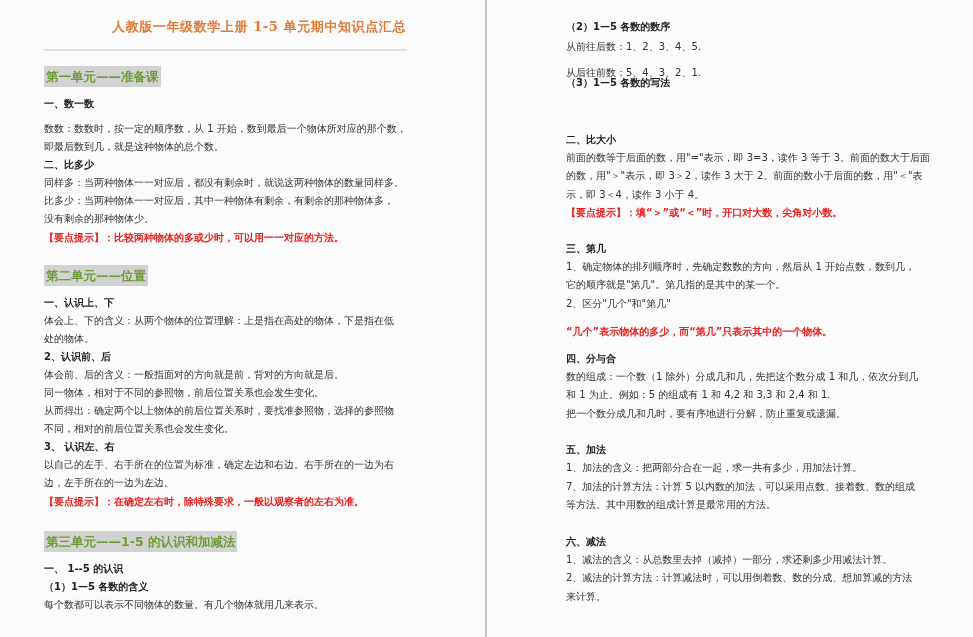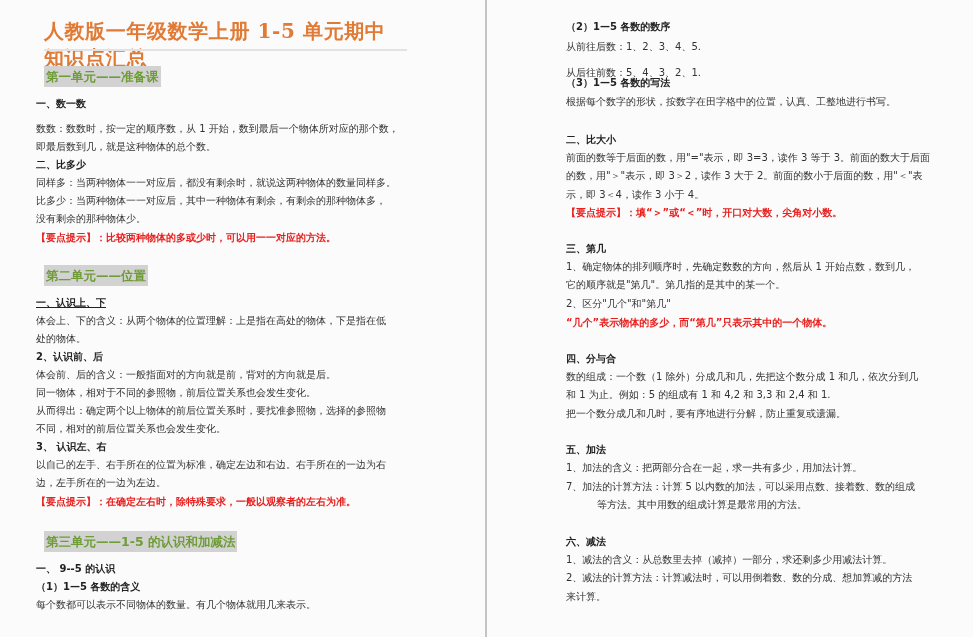--- a/index.html
+++ b/index.html
@@ -12,41 +12,41 @@
     .spread { position: relative; width: 973px; height: 637px; }
     .page { position: absolute; top: 0; height: 637px; }
     .page-left { left: 0; width: 485px; }
     .page-right { left: 487px; width: 486px; }
     .divider {
       position: absolute; left: 485px; top: 0; width: 2px; height: 637px;
       background: #c4c4c4;
     }
     .doc-title {
       position: absolute; left: 44px; top: 18px; width: 362px;
-      text-align: left; color: #e07a35; font-weight: bold;
-      font-size: 20px; letter-spacing: 0.6px;
+      text-align: right; color: #e07a35; font-weight: bold;
+      font-size: 13px; letter-spacing: 0.6px;
       font-family: "DejaVu Serif", "Liberation Serif", serif;
     }
     .title-rule {
       position: absolute; left: 44px; top: 49px; width: 363px; height: 2px;
       background: #e2e2e2;
     }
     .unit-heading {
       position: absolute; left: 44px;
       background: #d2d2d2; color: #6f9c36; font-weight: bold;
       font-size: 12.5px; height: 21px; line-height: 21px; padding: 0 2px;
       white-space: nowrap;
     }
     .line {
       position: absolute; font-size: 10px; line-height: 13px;
       white-space: nowrap; color: #333333;
     }
     .sub { font-weight: bold; color: #222222; }
     .tip { color: #e8201e; font-weight: bold; }
-    .L { left: 36px; }
+    .L { left: 44px; }
     .R { left: 566px; }
   </style>
 </head>
 <body>
 
 <div class="spread">
 
   <div class="page page-left"></div>
 
   <div class="doc-title">人教版一年级数学上册 1-5 单元期中知识点汇总</div>
@@ -56,68 +56,67 @@
   <div class="line L sub" style="top:97px;">一、数一数</div>
   <div class="line L" style="top:122px;">数数：数数时，按一定的顺序数，从 1 开始，数到最后一个物体所对应的那个数，</div>
   <div class="line L" style="top:140px;">即最后数到几，就是这种物体的总个数。</div>
   <div class="line L sub" style="top:158px;">二、比多少</div>
   <div class="line L" style="top:194px;">比多少：当两种物体一一对应后，其中一种物体有剩余，有剩余的那种物体多，</div>
   <div class="line L" style="top:176px;">同样多：当两种物体一一对应后，都没有剩余时，就说这两种物体的数量同样多。</div>
   <div class="line L" style="top:212px;">没有剩余的那种物体少。</div>
   <div class="line L tip" style="top:231px;">【要点提示】：比较两种物体的多或少时，可以用一一对应的方法。</div>
 
   <div class="unit-heading" style="top:265px;">第二单元——位置</div>
-  <div class="line L sub" style="top:296px;text-decoration:underline;">一、认识上、下</div>
+  <div class="line L sub" style="top:296px;">一、认识上、下</div>
   <div class="line L" style="top:314px;">体会上、下的含义：从两个物体的位置理解：上是指在高处的物体，下是指在低</div>
   <div class="line L" style="top:332px;">处的物体。</div>
   <div class="line L sub" style="top:350px;">2、认识前、后</div>
   <div class="line L" style="top:368px;">体会前、后的含义：一般指面对的方向就是前，背对的方向就是后。</div>
   <div class="line L" style="top:386px;"> 同一物体，相对于不同的参照物，前后位置关系也会发生变化。</div>
   <div class="line L" style="top:404px;">从而得出：确定两个以上物体的前后位置关系时，要找准参照物，选择的参照物</div>
   <div class="line L" style="top:422px;">不同，相对的前后位置关系也会发生变化。</div>
   <div class="line L sub" style="top:440px;">3、 认识左、右</div>
   <div class="line L" style="top:458px;">以自己的左手、右手所在的位置为标准，确定左边和右边。右手所在的一边为右</div>
   <div class="line L" style="top:476px;">边，左手所在的一边为左边。</div>
   <div class="line L tip" style="top:495px;">【要点提示】：在确定左右时，除特殊要求，一般以观察者的左右为准。</div>
 
   <div class="unit-heading" style="top:531px;">第三单元——1-5 的认识和加减法</div>
-  <div class="line L sub" style="top:562px;">一、 9--5 的认识</div>
+  <div class="line L sub" style="top:562px;">一、 1--5 的认识</div>
   <div class="line L sub" style="top:580px;">（1）1—5 各数的含义</div>
   <div class="line L" style="top:598px;">每个数都可以表示不同物体的数量。有几个物体就用几来表示。</div>
 
   <div class="divider"></div>
 
   <div class="page page-right"></div>
 
   <div class="line R sub" style="top:20px;">（2）1—5 各数的数序</div>
   <div class="line R" style="top:40px;">从前往后数：1、2、3、4、5.</div>
   <div class="line R" style="top:66px;">从后往前数：5、4、3、2、1.</div>
   <div class="line R sub" style="top:76px;">（3）1—5 各数的写法</div>
-  <div class="line R" style="top:95px;">根据每个数字的形状，按数字在田字格中的位置，认真、工整地进行书写。</div>
 
   <div class="line R sub" style="top:133px;">二、比大小</div>
   <div class="line R" style="top:151px;">前面的数等于后面的数，用"="表示，即 3=3，读作 3 等于 3。前面的数大于后面</div>
   <div class="line R" style="top:169px;">的数，用"＞"表示，即 3＞2，读作 3 大于 2。前面的数小于后面的数，用"＜"表</div>
   <div class="line R" style="top:188px;">示，即 3＜4，读作 3 小于 4。</div>
   <div class="line R tip" style="top:206px;">【要点提示】：填“＞”或“＜”时，开口对大数，尖角对小数。</div>
 
   <div class="line R sub" style="top:242px;">三、第几</div>
   <div class="line R" style="top:260px;">1、确定物体的排列顺序时，先确定数数的方向，然后从 1 开始点数，数到几，</div>
   <div class="line R" style="top:278px;">它的顺序就是"第几"。第几指的是其中的某一个。</div>
   <div class="line R" style="top:297px;">2、区分"几个"和"第几"</div>
-  <div class="line R tip" style="top:316px;"> “几个”表示物体的多少，而“第几”只表示其中的一个物体。</div>
+  <div class="line R tip" style="top:325px;"> “几个”表示物体的多少，而“第几”只表示其中的一个物体。</div>
 
   <div class="line R sub" style="top:352px;text-align:center;">四、分与合</div>
   <div class="line R" style="top:370px;">数的组成：一个数（1 除外）分成几和几，先把这个数分成 1 和几，依次分到几</div>
   <div class="line R" style="top:388px;">和 1 为止。例如：5 的组成有 1 和 4,2 和 3,3 和 2,4 和 1.</div>
   <div class="line R" style="top:407px;"> 把一个数分成几和几时，要有序地进行分解，防止重复或遗漏。</div>
 
   <div class="line R sub" style="top:443px;">五、加法</div>
   <div class="line R" style="top:461px;text-align:right;">1、加法的含义：把两部分合在一起，求一共有多少，用加法计算。</div>
   <div class="line R" style="top:480px;">7、加法的计算方法：计算 5 以内数的加法，可以采用点数、接着数、数的组成</div>
-  <div class="line R" style="top:498px;margin-left:31px;">等方法。其中用数的组成计算是最常用的方法。</div>
+  <div class="line R" style="top:498px;">等方法。其中用数的组成计算是最常用的方法。</div>
 
   <div class="line R sub" style="top:535px;">六、减法</div>
   <div class="line R" style="top:553px;">1、减法的含义：从总数里去掉（减掉）一部分，求还剩多少用减法计算。</div>
   <div class="line R" style="top:571px;">2、减法的计算方法：计算减法时，可以用倒着数、数的分成、想加算减的方法</div>
   <div class="line R" style="top:590px;">来计算。</div>
 
 </div>
 
 </body></html>

